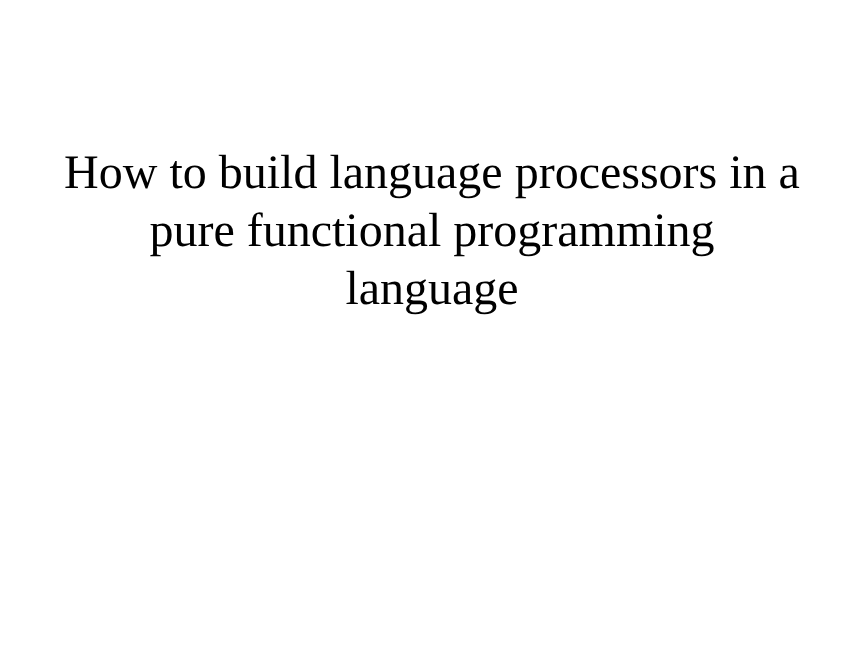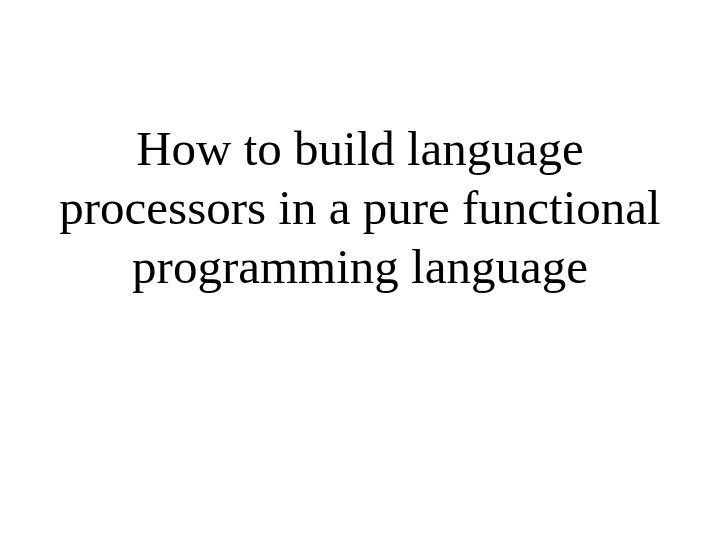--- a/index.html
+++ b/index.html
@@ -16,21 +16,21 @@
     }
     .slide {
       width: 100%;
       height: 100%;
       display: flex;
       flex-direction: column;
       align-items: center;
       padding-top: 120px;
     }
     .title {
-      font-size: 49px;
+      font-size: 40px;
       font-weight: normal;
       color: #000000;
       text-align: center;
       line-height: 1.2;
       max-width: 620px;
     }
   </style>
 </head>
 <body>
 

